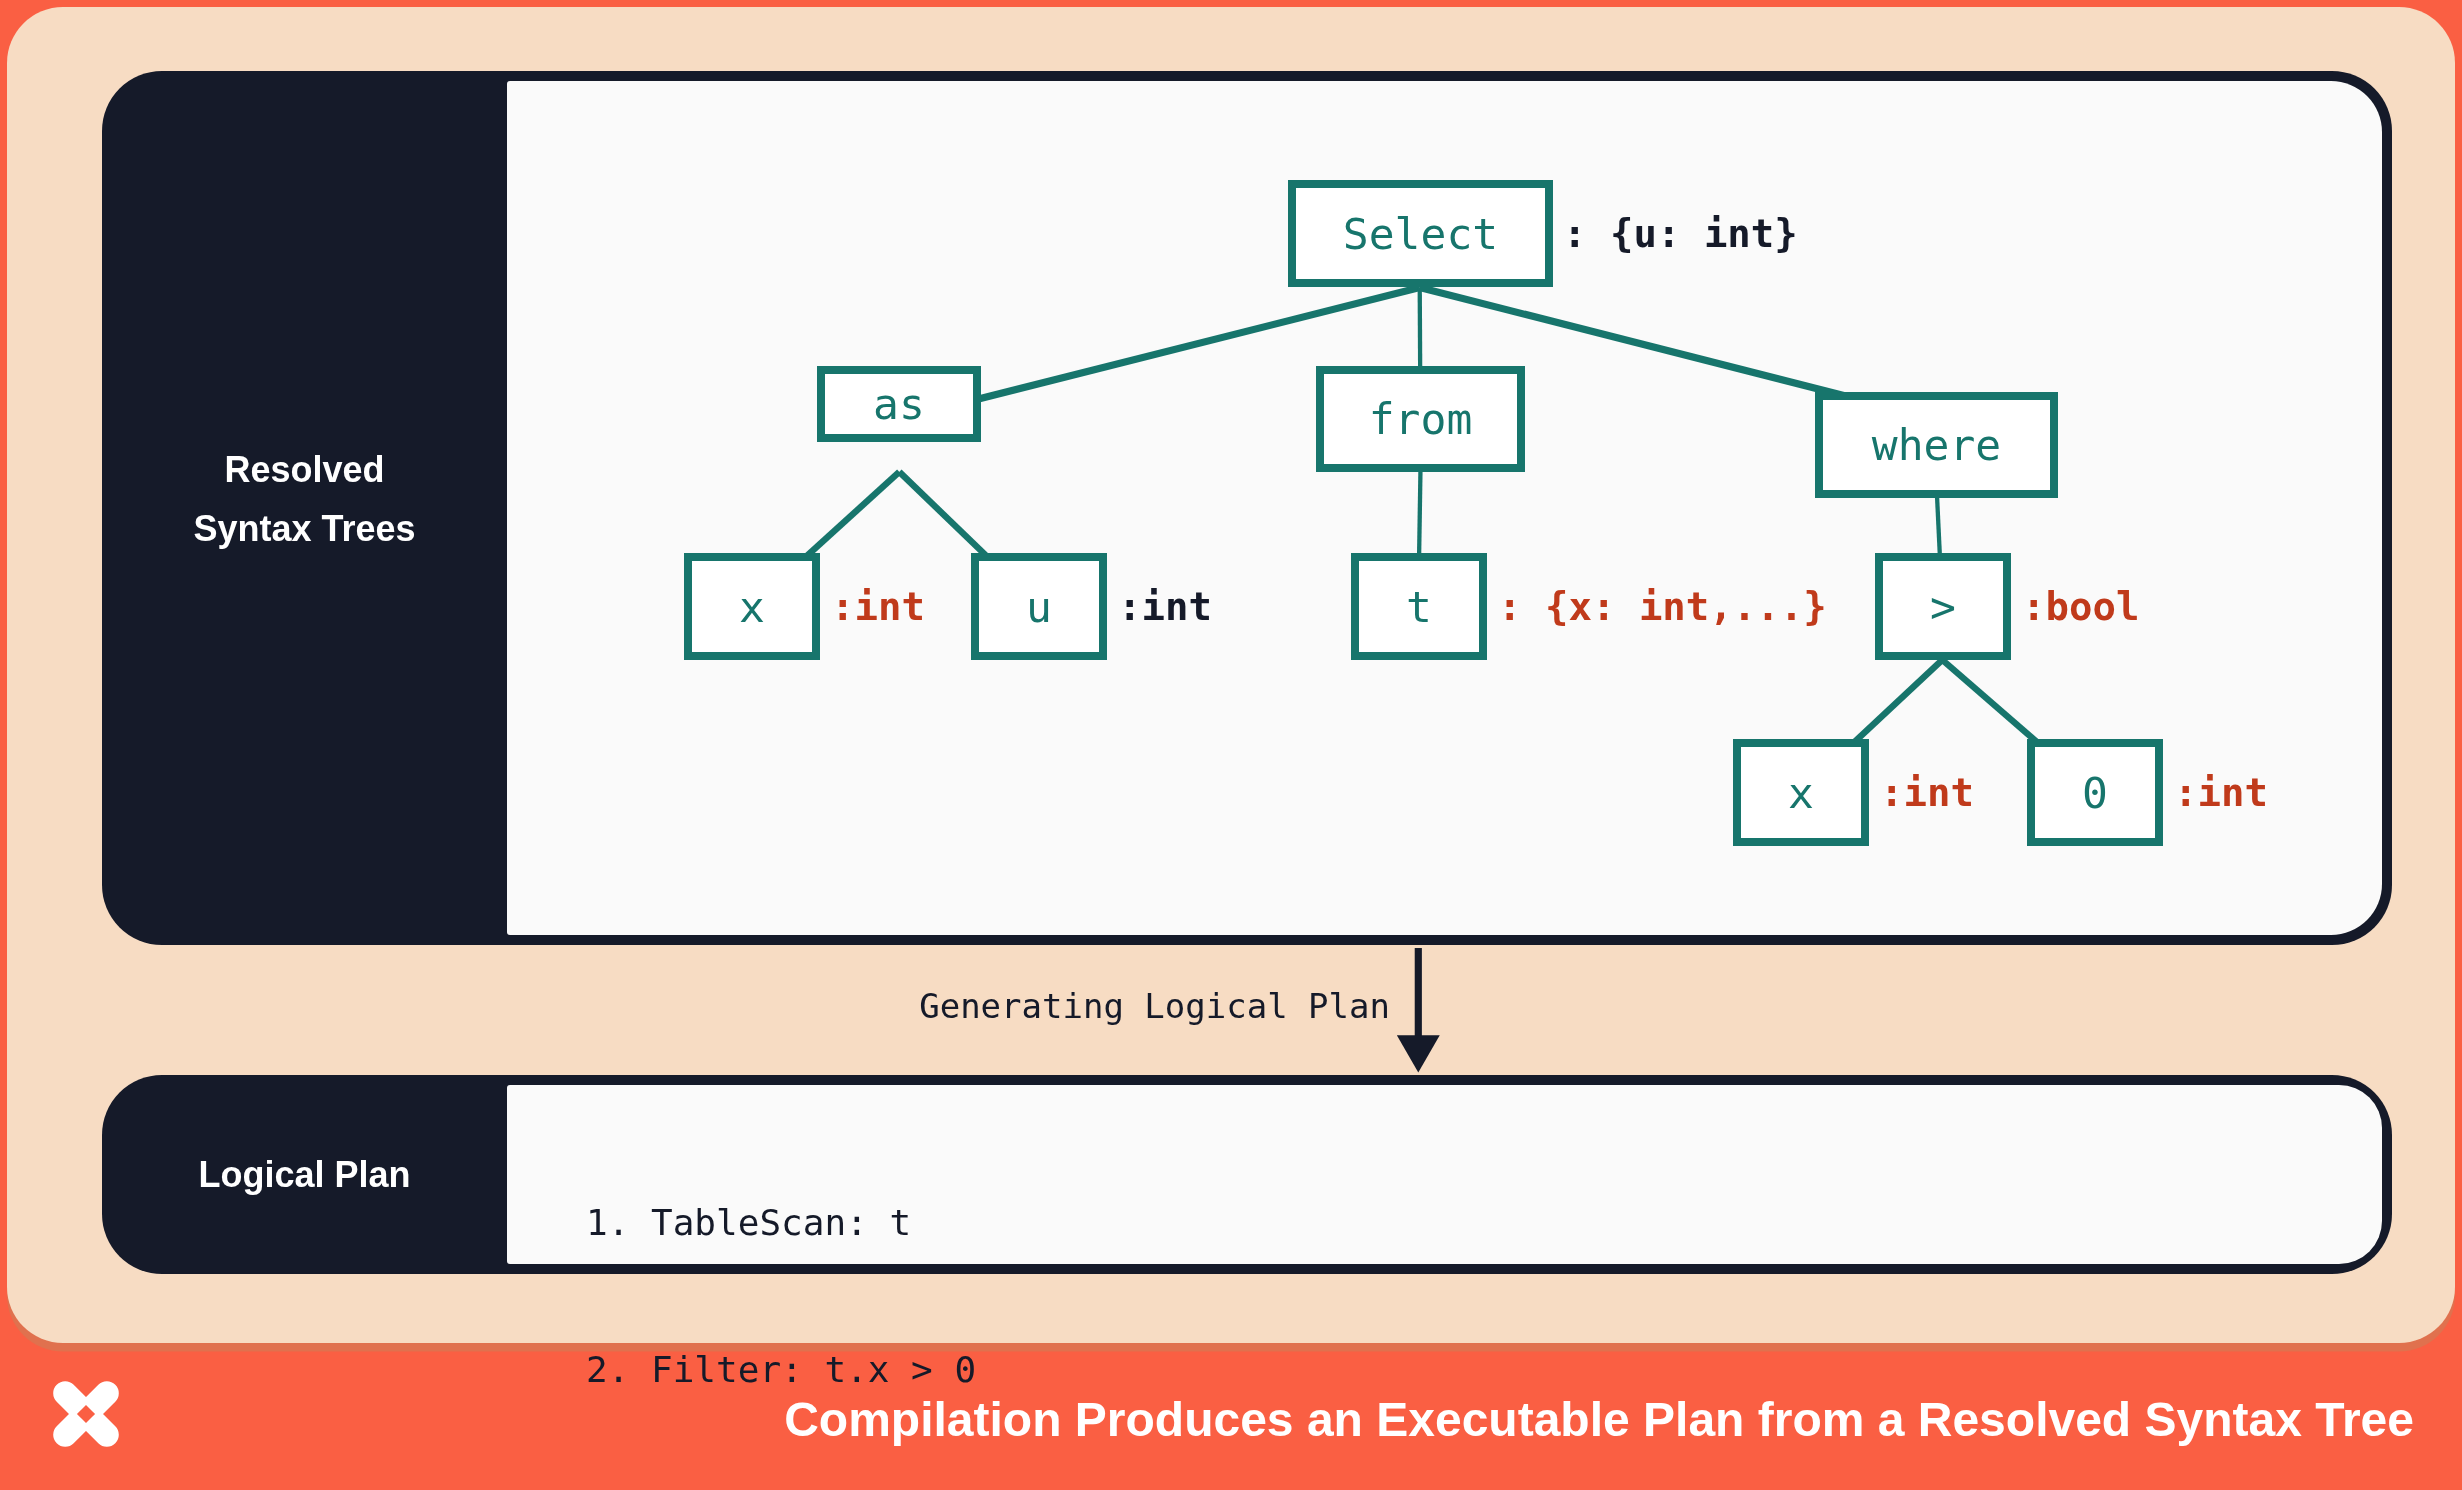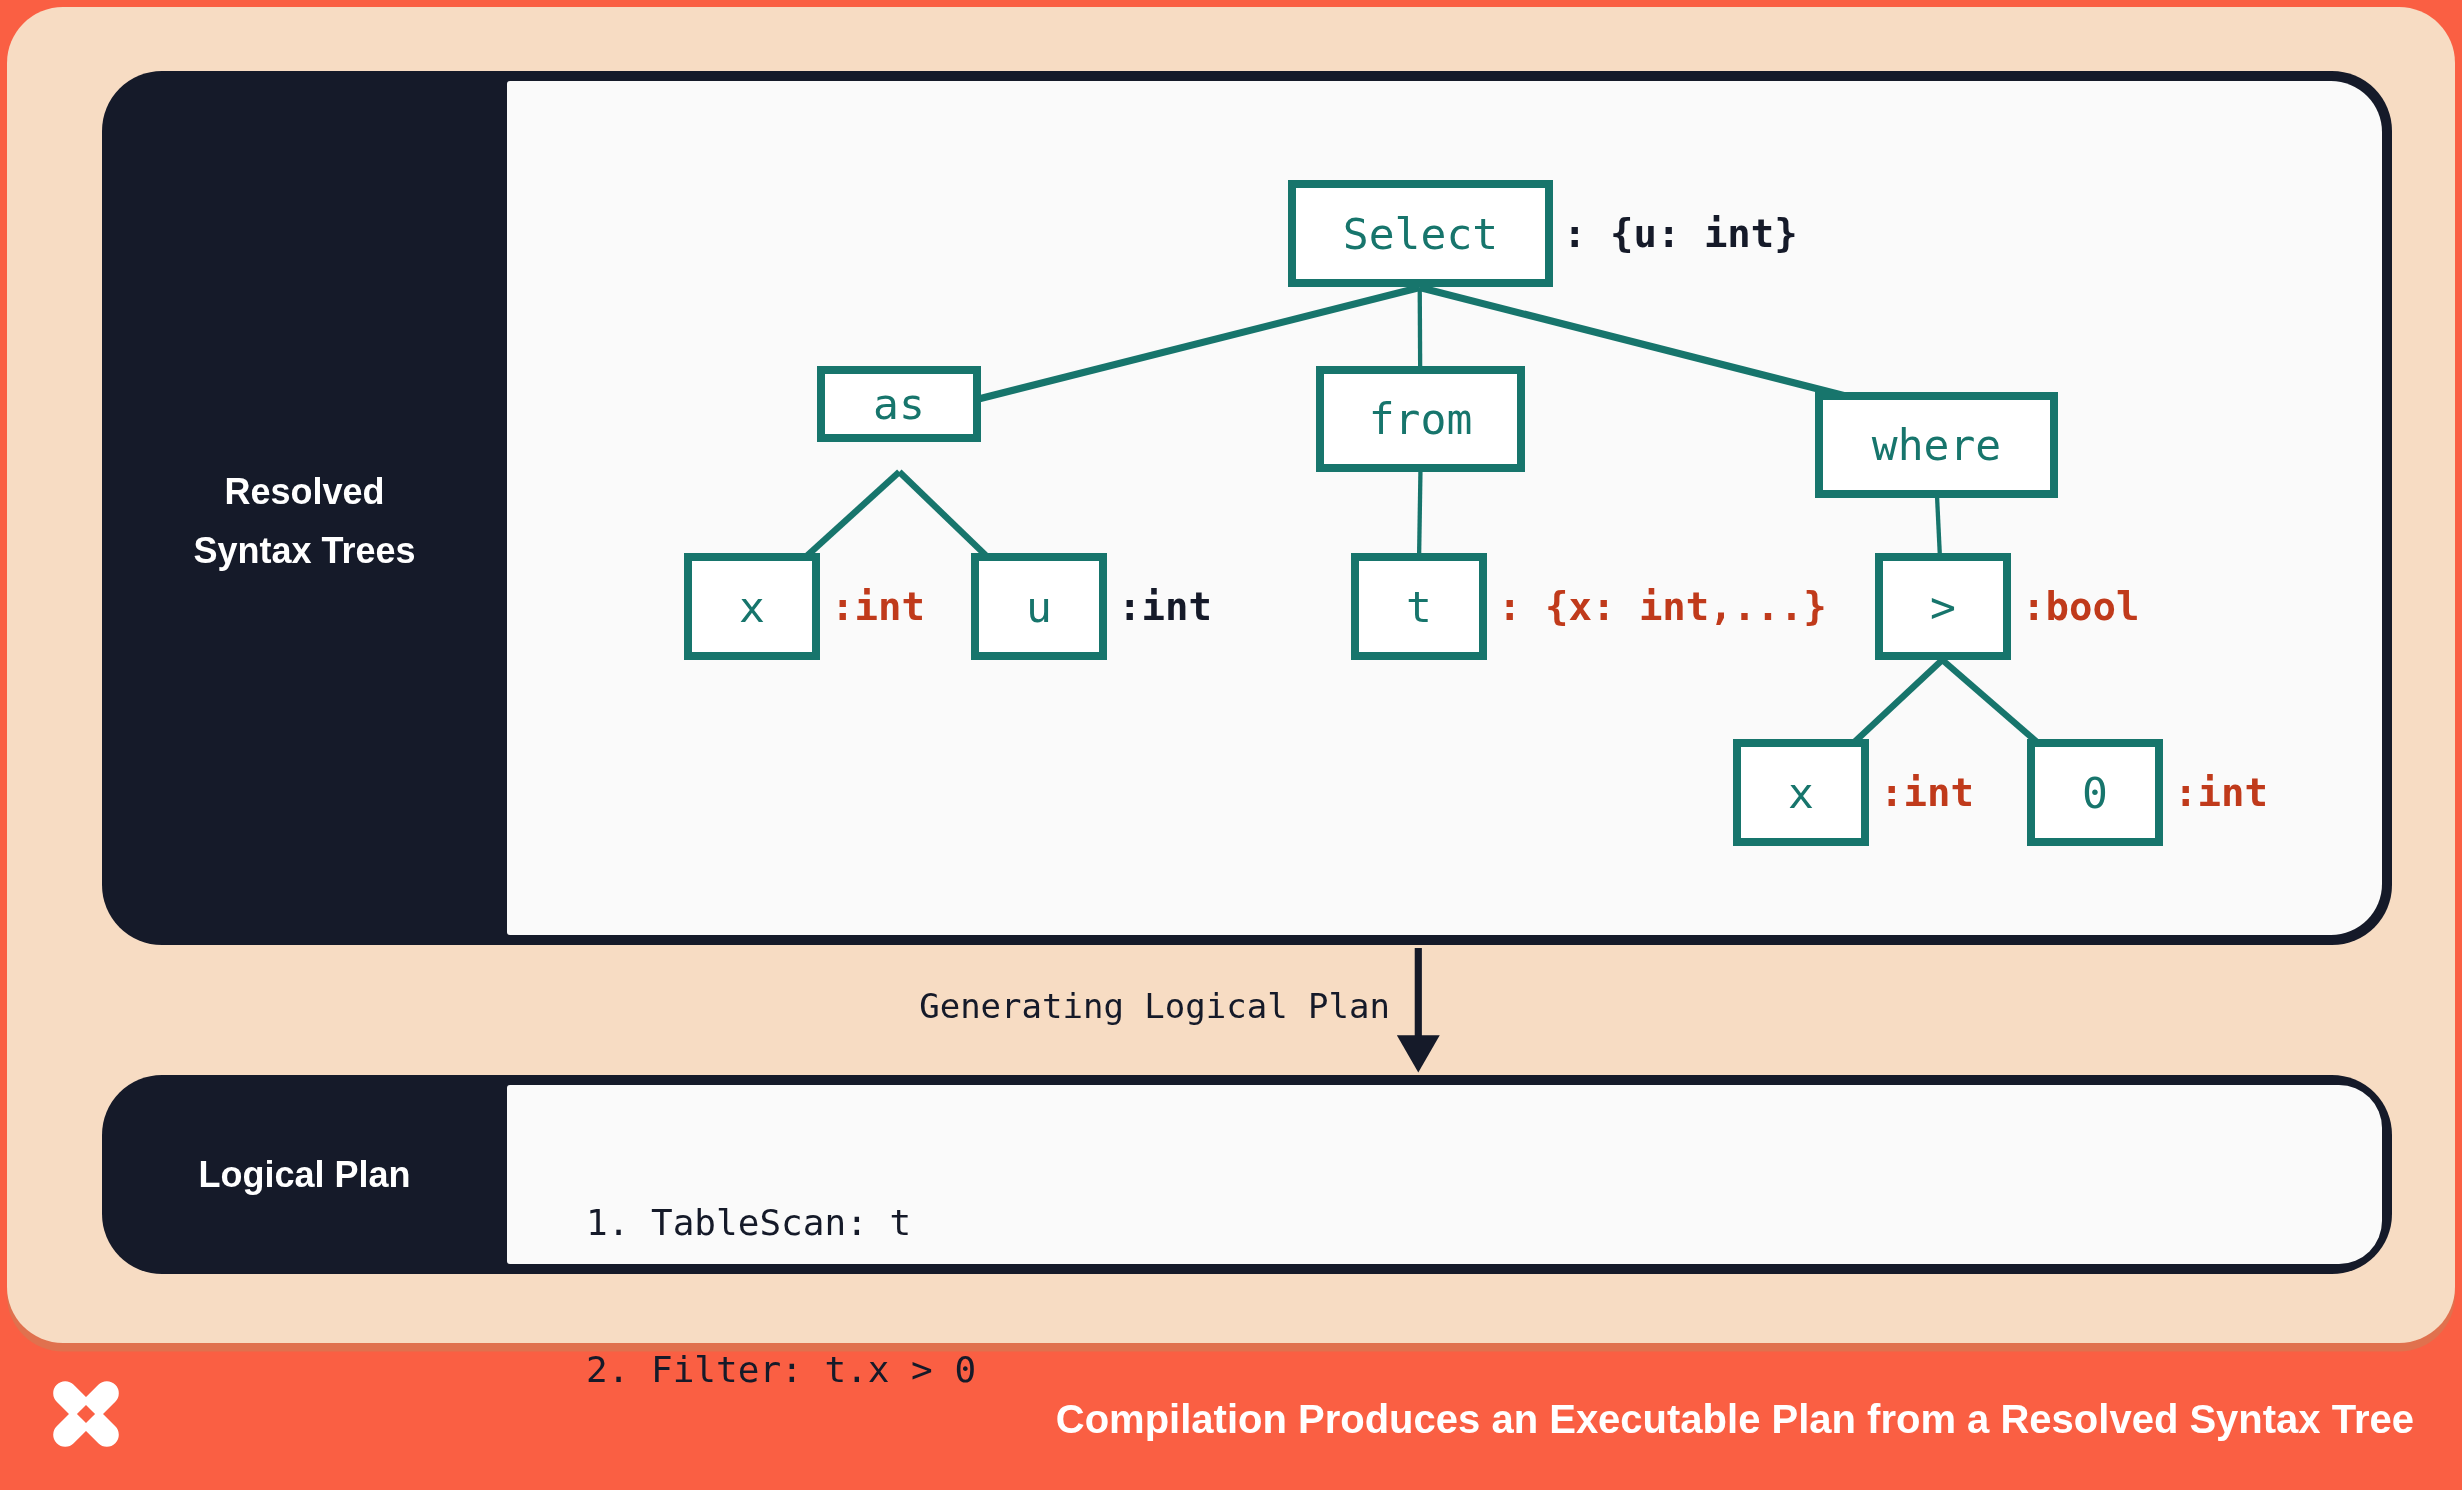--- a/index.html
+++ b/index.html
@@ -26,21 +26,21 @@
   .panel-content{
     position:absolute;left:405px;top:10px;right:10px;bottom:10px;
     background:#FAFAFA;border-radius:2.9px 51px 51px 2.9px;
   }
   .panel-bottom .panel-content{border-radius:2.9px 43px 43px 2.9px;}
 
   .sidebar-label{
     position:absolute;left:102px;width:405px;text-align:center;
     color:#FFFFFF;font-weight:bold;font-size:36px;line-height:59px;
   }
-  .sidebar-label-top{top:462px;}
+  .sidebar-label-top{top:440px;}
   .sidebar-label-bottom{top:1150px;line-height:49px;}
 
   
   .tree-svg{position:absolute;left:0;top:0;width:2462px;height:1490px;}
   .node{
     position:absolute;box-sizing:border-box;
     border:8.6px solid #17756C;background:#ffffff;
     display:flex;align-items:center;justify-content:center;
     color:#17756C;font-size:43px;
   }
@@ -59,21 +59,21 @@
 
   
   .steps{
     position:absolute;left:586px;top:1100px;
     font-size:36px;line-height:49px;color:#151A29;white-space:pre;
   }
 
   
   .footer-title{
     position:absolute;right:48px;top:1394px;
-    color:#FFFFFF;font-weight:bold;font-size:40px;line-height:51px;
+    color:#FFFFFF;font-weight:bold;font-size:48px;line-height:51px;
     white-space:pre;
   }
   .logo{position:absolute;left:46px;top:1374px;width:80px;height:80px;}
 </style>
 </head>
 <body>
 
 <div class="card"></div>
 
 <div class="panel panel-top">

